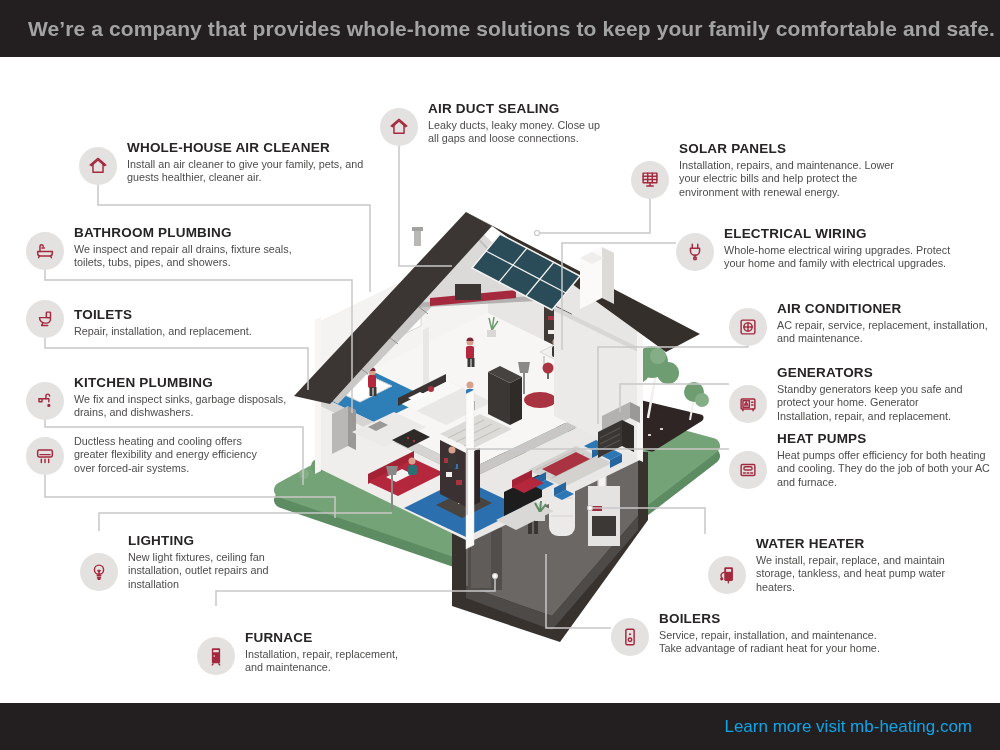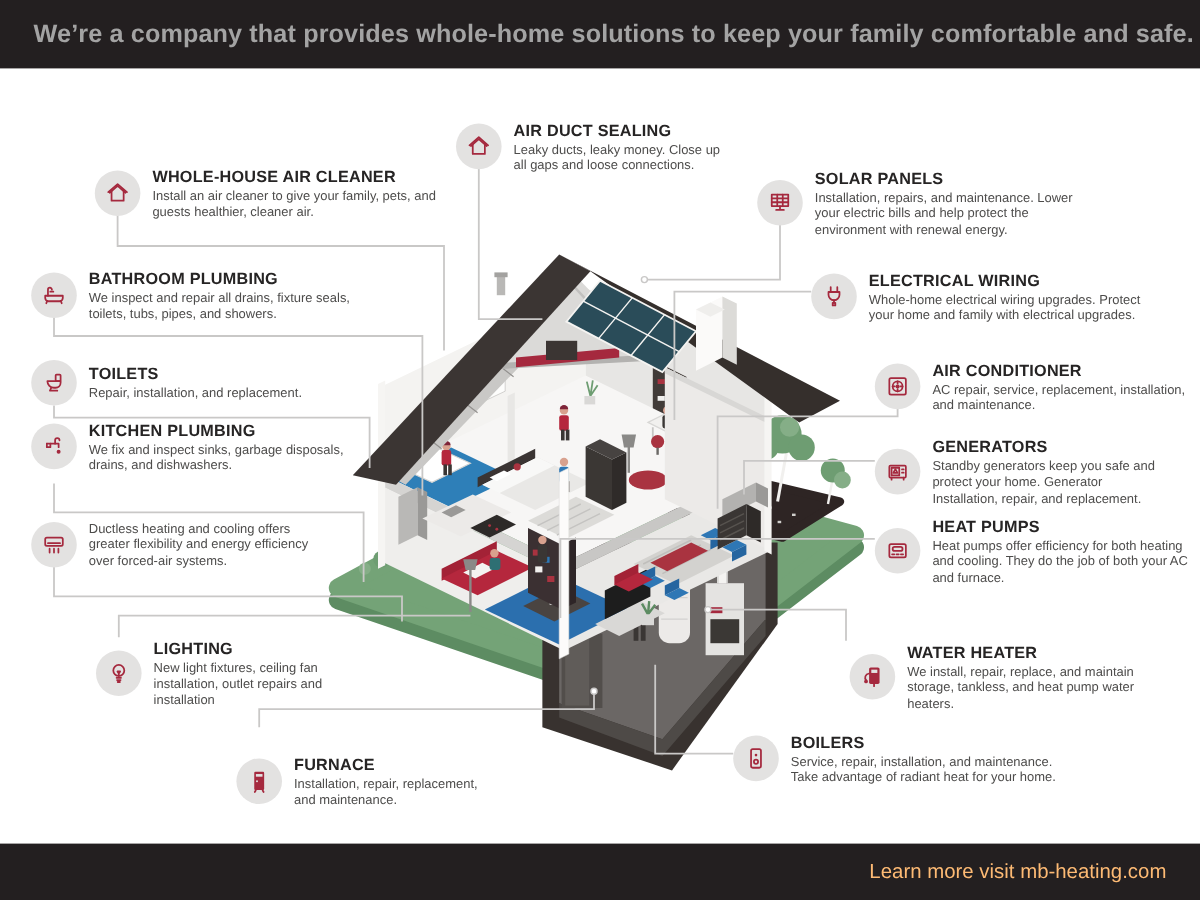--- a/index.html
+++ b/index.html
@@ -5,25 +5,25 @@
   html,body{margin:0;padding:0;background:#888;}
   #stage{position:relative;width:1000px;height:750px;background:#ffffff;overflow:hidden;
          font-family:"Liberation Sans", sans-serif;}
   
   #topbar{position:absolute;left:0;top:0;width:1000px;height:57px;background:#231f20;
           display:flex;align-items:center;}
   #topbar .headline{color:#a3a3a3;font-weight:bold;font-size:21px;letter-spacing:.1px;
           padding-left:28px;white-space:nowrap;}
   #botbar{position:absolute;left:0;top:703px;width:1000px;height:47px;background:#231f20;
           display:flex;align-items:center;justify-content:flex-end;}
-  #botbar .foot{color:#fdba74;font-size:17px;padding-right:28px;}
+  #botbar .foot{color:#0ea5e9;font-size:17px;padding-right:28px;}
   
   #house-svg,#conn-svg{position:absolute;left:0;top:0;width:1000px;height:750px;}
   
-  .callout{position:absolute;display:flex;align-items:center;}
+  .callout{position:absolute;display:flex;align-items:flex-end;}
   .icon-circle{width:38px;height:38px;border-radius:50%;background:#e3e2e1;flex:0 0 38px;
                display:flex;align-items:center;justify-content:center;}
   .icon-circle svg{display:block;}
   .callout-text{margin-left:10px;margin-top:2px;}
   .callout-text h3{margin:0 0 3px 0;font-size:13.5px;font-weight:bold;color:#262424;
                    letter-spacing:.2px;white-space:nowrap;}
   .callout-text p{margin:0;font-size:10.8px;line-height:1.24;color:#4d4c4b;}
 </style>
 </head>
 <body>
@@ -359,21 +359,21 @@
       <circle cx="12" cy="12" r="1" fill="#a5293e"></circle>
               <path d="M12 7.5 V9.5 M12 14.5 V16.5 M7.5 12 H9.5 M14.5 12 H16.5"></path>
             </g>
           </svg>
         </div>
         <div class="callout-text" style="width: 222px;">
           <h3>AIR CONDITIONER</h3>
           <p>AC repair, service, replacement, installation, and maintenance.</p>
         </div>
       </div>
-      <div class="callout" style="left: 26px; top: 349px;">
+      <div class="callout" style="left: 26px; top: 373px;">
         <div class="icon-circle">
           <svg width="22" height="22" viewBox="0 0 24 24">
             <g fill="none" stroke="#a5293e" stroke-width="1.6" stroke-linecap="round" stroke-linejoin="round">
       <path d="M5.5 9.5 H13 V6.5 a2 2 0 0 1 4 0"></path>
               <path d="M5.5 9.5 v3.2 h3.2 v-3.2"></path>
       <path d="M13 9.5 h3.2 v3.2"></path>
               <circle cx="16.2" cy="16.8" r="1" fill="#a5293e"></circle>
             </g>
           </svg>
         </div>

